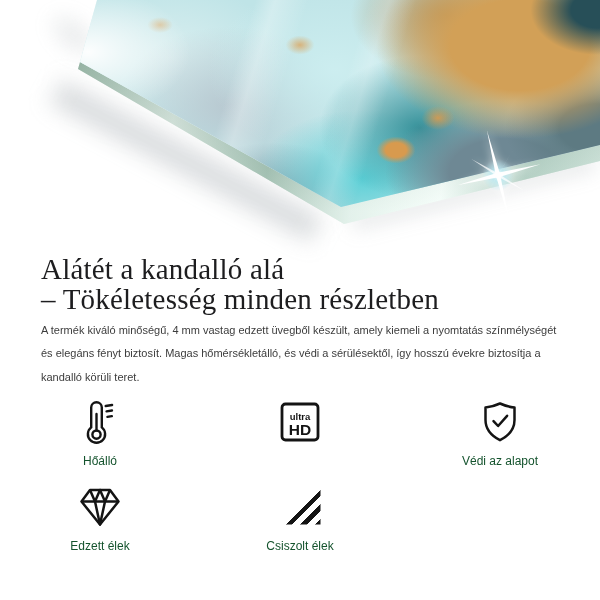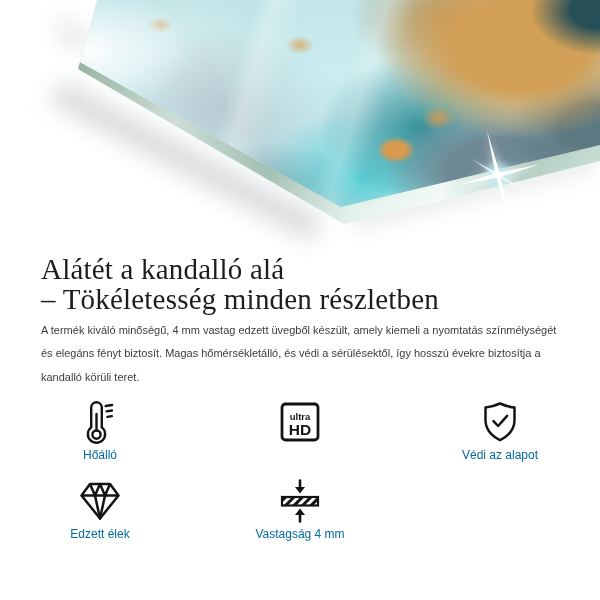--- a/index.html
+++ b/index.html
@@ -68,21 +68,21 @@
     position:absolute;left:41px;top:308px;width:527px;
     font-size:11px;line-height:23.4px;
   }
   
   .features{
     position:absolute;left:0;top:396px;width:600px;
     display:grid;grid-template-columns:repeat(3,1fr);row-gap:12px;
   }
   .feature{display:flex;flex-direction:column;align-items:center;}
   .icon-box{height:52px;display:flex;align-items:center;}
-  .feature-label{font-size:12px;line-height:15px;color:#0369a1;text-align:center;}
+  .feature-label{margin-top:6px;font-size:12px;line-height:15px;color:#14532d;text-align:center;}
   .stripes{
     width:41px;height:35px;
     clip-path:polygon(100% 0,100% 100%,0 100%);
     background:repeating-linear-gradient(315deg,#141414 0 4.6px,rgba(0,0,0,0) 4.6px 10.4px);
   }
   .svg-icon{display:block;}
 </style>
 </head>
 <body style="background: rgb(255, 255, 255);">
 
@@ -167,34 +167,21 @@
           <path d="M14 5 H34 L42.5 16.5 L24 39.5 L5.5 16.5 Z"></path>
           <path d="M5.5 16.5 H42.5"></path>
           <path d="M14 5 L19 16.5 L24 5 L29 16.5 L34 5"></path>
           <path d="M19 16.5 L24 39.5 L29 16.5"></path>
         </g>
       </svg>
     </div>
     <div class="feature-label">Edzett élek</div>
   </div>
 
-
   <div class="feature">
     <div class="icon-box">
-      <svg class="svg-icon" width="46" height="46" viewBox="0 0 46 46">
-        <defs>
-          <pattern id="hatch" width="6" height="6" patternUnits="userSpaceOnUse" patternTransform="rotate(45)">
-            <rect width="3" height="6" fill="#141414"></rect>
-          </pattern>
-        </defs>
-        <rect x="5" y="19" width="36" height="8.5" fill="url(#hatch)" stroke="#141414" stroke-width="2.2"></rect>
-        <g fill="#141414" stroke="#141414" stroke-width="2.6" stroke-linecap="round">
-          <path d="M23 2.5 V9"></path>
-          <path d="M23 43.5 V37"></path>
-        </g>
-        <polygon points="23,15.5 18,9 28,9" fill="#141414"></polygon>
-        <polygon points="23,30.5 18,37 28,37" fill="#141414"></polygon>
-      </svg>
+      <div class="stripes"></div>
     </div>
-    <div class="feature-label">Vastagság 4 mm</div>
+    <div class="feature-label">Csiszolt élek</div>
   </div>
+
 
 </div>
 
 </body></html>

